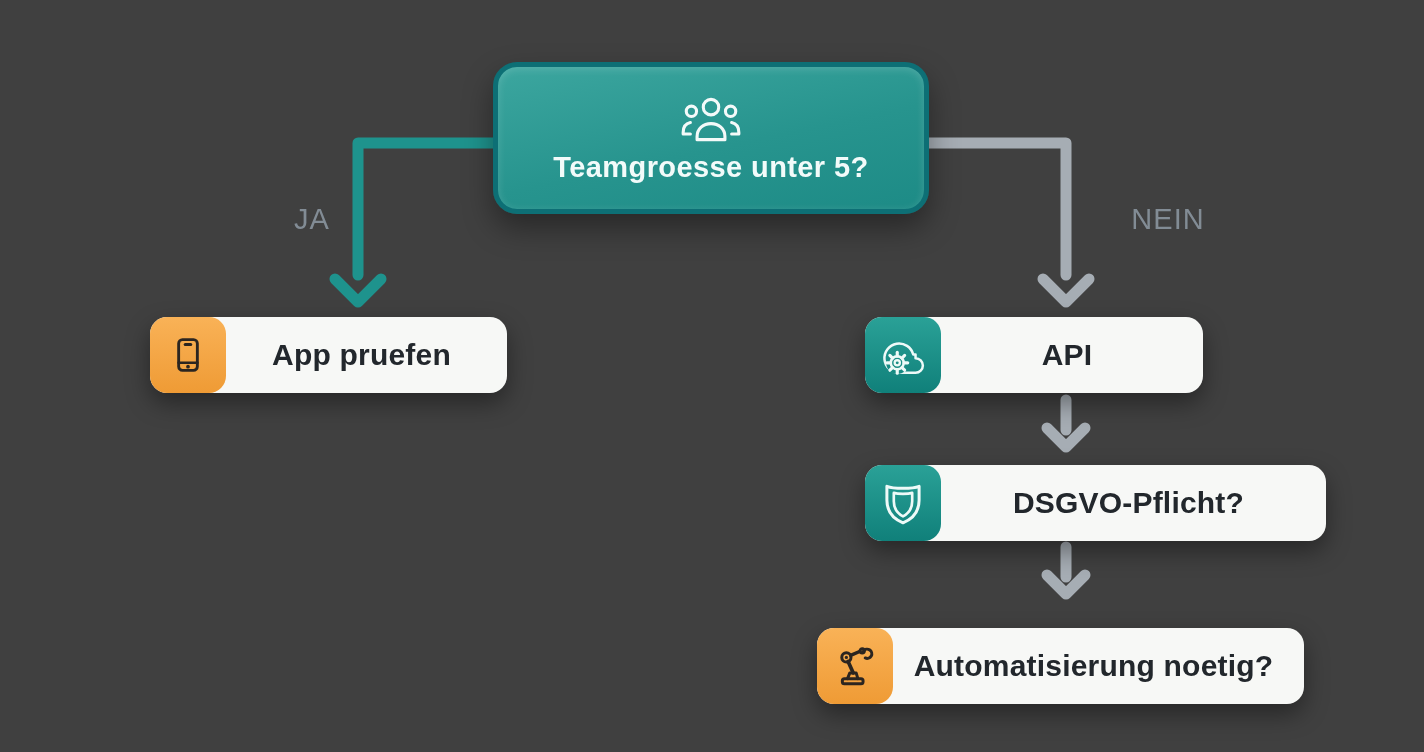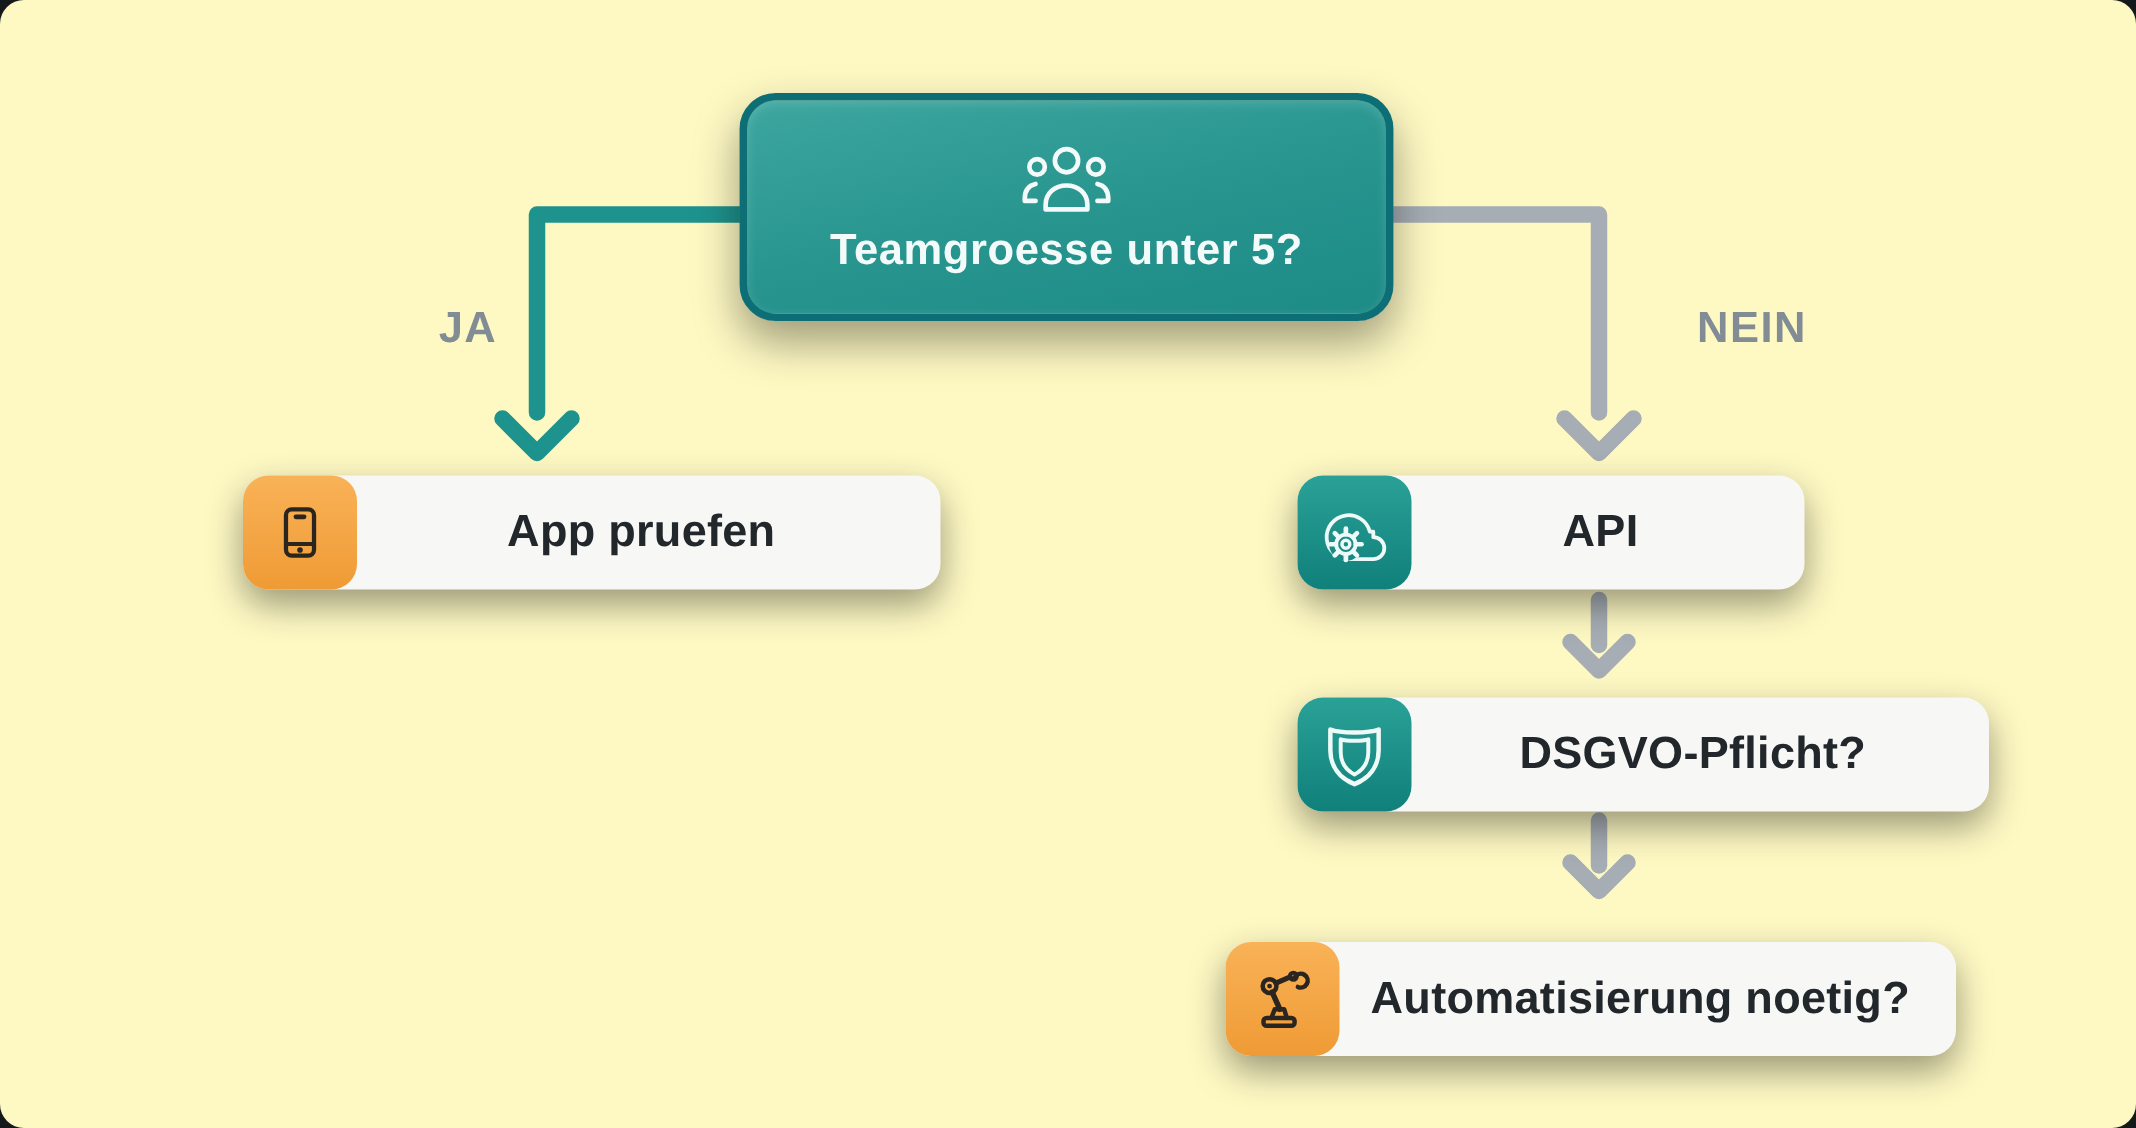--- a/index.html
+++ b/index.html
@@ -1,51 +1,50 @@
 <!DOCTYPE html>
 <html><head>
 <meta charset="utf-8">
 <style>
   html,body{margin:0;padding:0;background:#14191c;}
   .stage{
     position:relative;width:1424px;height:752px;overflow:hidden;
-    background:#fef9c3;
+    background:#404040;
     font-family:"Liberation Sans", sans-serif;
-    border-radius:16px;
   }
   svg{display:block;}
   .connectors{position:absolute;left:0;top:0;pointer-events:none;}
 
   
   .decision{
     position:absolute;left:493px;top:62px;width:436px;height:152px;
     box-sizing:border-box;border:5px solid #0d6f75;border-radius:24px;
     background:linear-gradient(168deg,#3ca69f 0%,#27948e 55%,#1d8b86 100%);
     box-shadow:0 14px 30px rgba(0,0,0,.38), inset 0 2px 8px rgba(255,255,255,.16);
     display:flex;flex-direction:column;align-items:center;justify-content:center;gap:9px;
   }
   .decision-label{
     color:#f2fbfa;font-size:29px;font-weight:bold;letter-spacing:.4px;line-height:1;
   }
 
   
   .branch-label{
-    position:absolute;font-size:29px;font-weight:bold;color:#828c95;
+    position:absolute;font-size:29px;font-weight:normal;color:#828c95;
     letter-spacing:1px;line-height:1;text-align:center;
   }
   .branch-ja{left:281px;top:205px;width:62px;}
   .branch-nein{left:1090px;top:205px;width:80px;margin-left:38px;}
 
   
   .card{
     position:absolute;height:76px;background:#f7f8f6;border-radius:17px;
     display:flex;align-items:center;
     box-shadow:0 10px 24px rgba(0,0,0,.40);
   }
-  .card-app  {left:150px;top:317px;width:465px;margin-left:12px;}
+  .card-app  {left:150px;top:317px;width:357px;}
   .card-api  {left:865px;top:317px;width:338px;}
   .card-dsgvo{left:865px;top:465px;width:461px;}
   .card-auto {left:817px;top:612px;width:487px;margin-top:16px;}
   .badge{
     flex:0 0 76px;width:76px;height:76px;border-radius:17px;
     display:flex;align-items:center;justify-content:center;
   }
   .badge-orange{background:linear-gradient(180deg,#f9b257 0%,#ef9b35 100%);}
   .badge-teal  {background:linear-gradient(180deg,#2aa197 0%,#10807a 100%);}
   .card-label{

